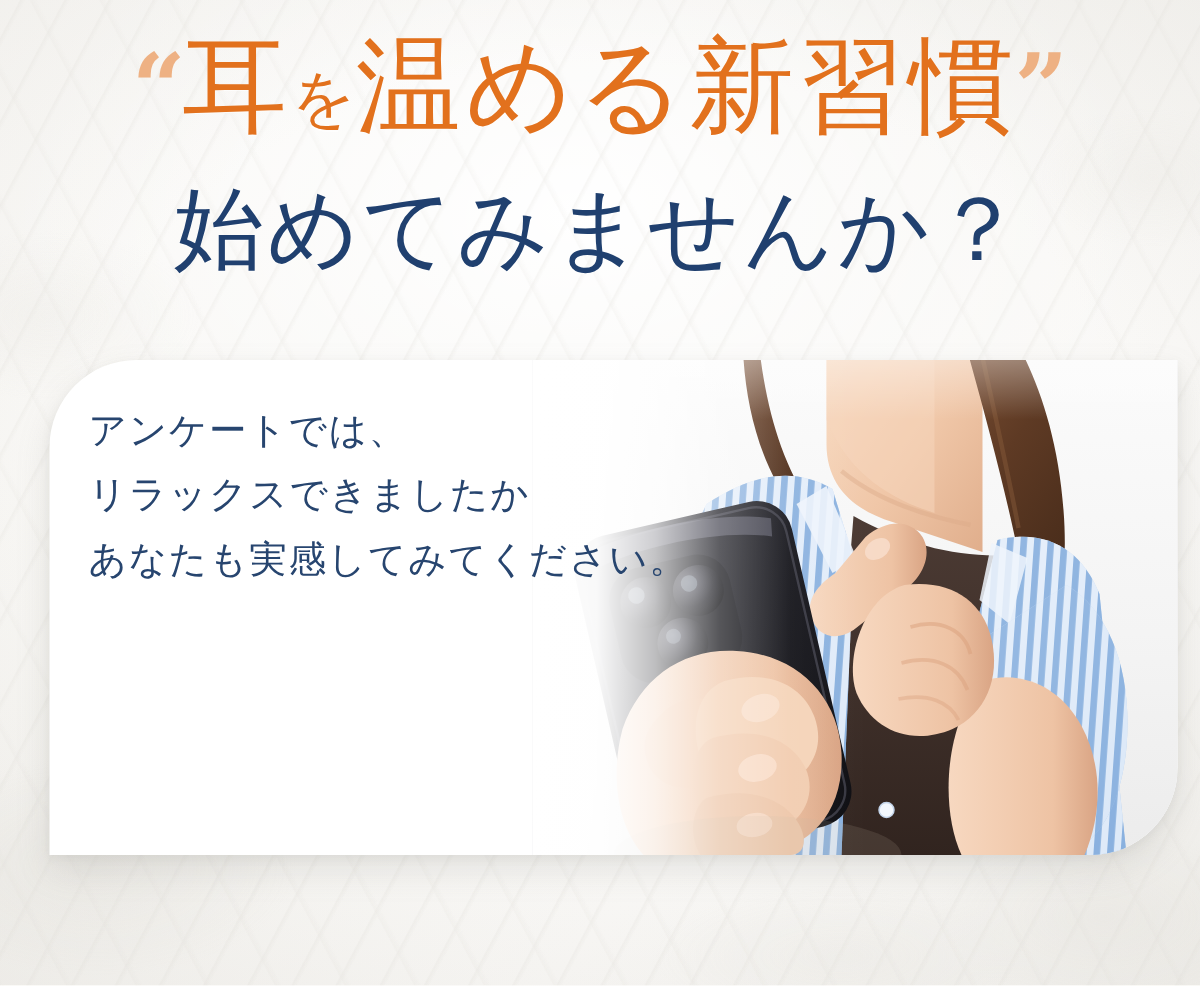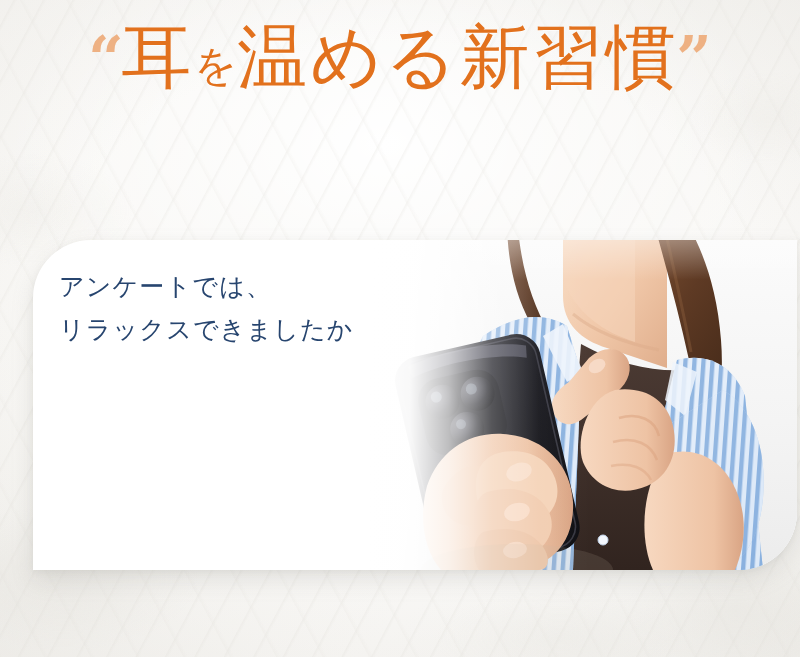--- a/index.html
+++ b/index.html
@@ -125,21 +125,20 @@
     left: 33px;
     top: 240px;
     width: 752px;
     height: 330px;
     border-radius: 58px 0 58px 0;
     overflow: hidden;
     background: #ffffff;
     box-shadow:
       0 10px 22px rgba(140,138,132,.18),
       0 2px 6px rgba(140,138,132,.10);
-    padding-left: 12px;
   }
 
   
   .photo {
     position: absolute;
     right: 0;
     top: 0;
     width: 430px;
     height: 330px;
     overflow: hidden;
@@ -217,20 +216,21 @@
   <div id="headline">
 
     <div class="hl-row1">
       <span class="quote quote-open">“</span>
 
       <span class="hl-main">耳</span><span class="hl-main hl-small">を</span><span class="hl-main">温める新習慣</span>
 
       <span class="quote quote-close">”</span>
     </div>
 
+    <div class="hl-row2">始めてみませんか？</div>
   </div>
 
   <div id="card">
 
     <div class="photo">
       <svg viewBox="0 0 430 330" preserveAspectRatio="xMidYMid slice">
         <defs>
           <linearGradient id="bgG" x1="0" y1="0" x2="0" y2="1">
             <stop offset="0%" stop-color="#fbfbfb"></stop>
             <stop offset="55%" stop-color="#f4f4f4"></stop>
@@ -357,16 +357,17 @@
       <div class="photo-fade-top"></div>
     </div>
 
     <div id="card-copy">
       <div class="copy-line">アンケートでは、</div>
 
 
       <div class="copy-line">リラックスできましたか</div>
 
 
+      <div class="copy-line">あなたも実感してみてください。</div>
     </div>
 
   </div>
 </div>
 
 </body></html>

